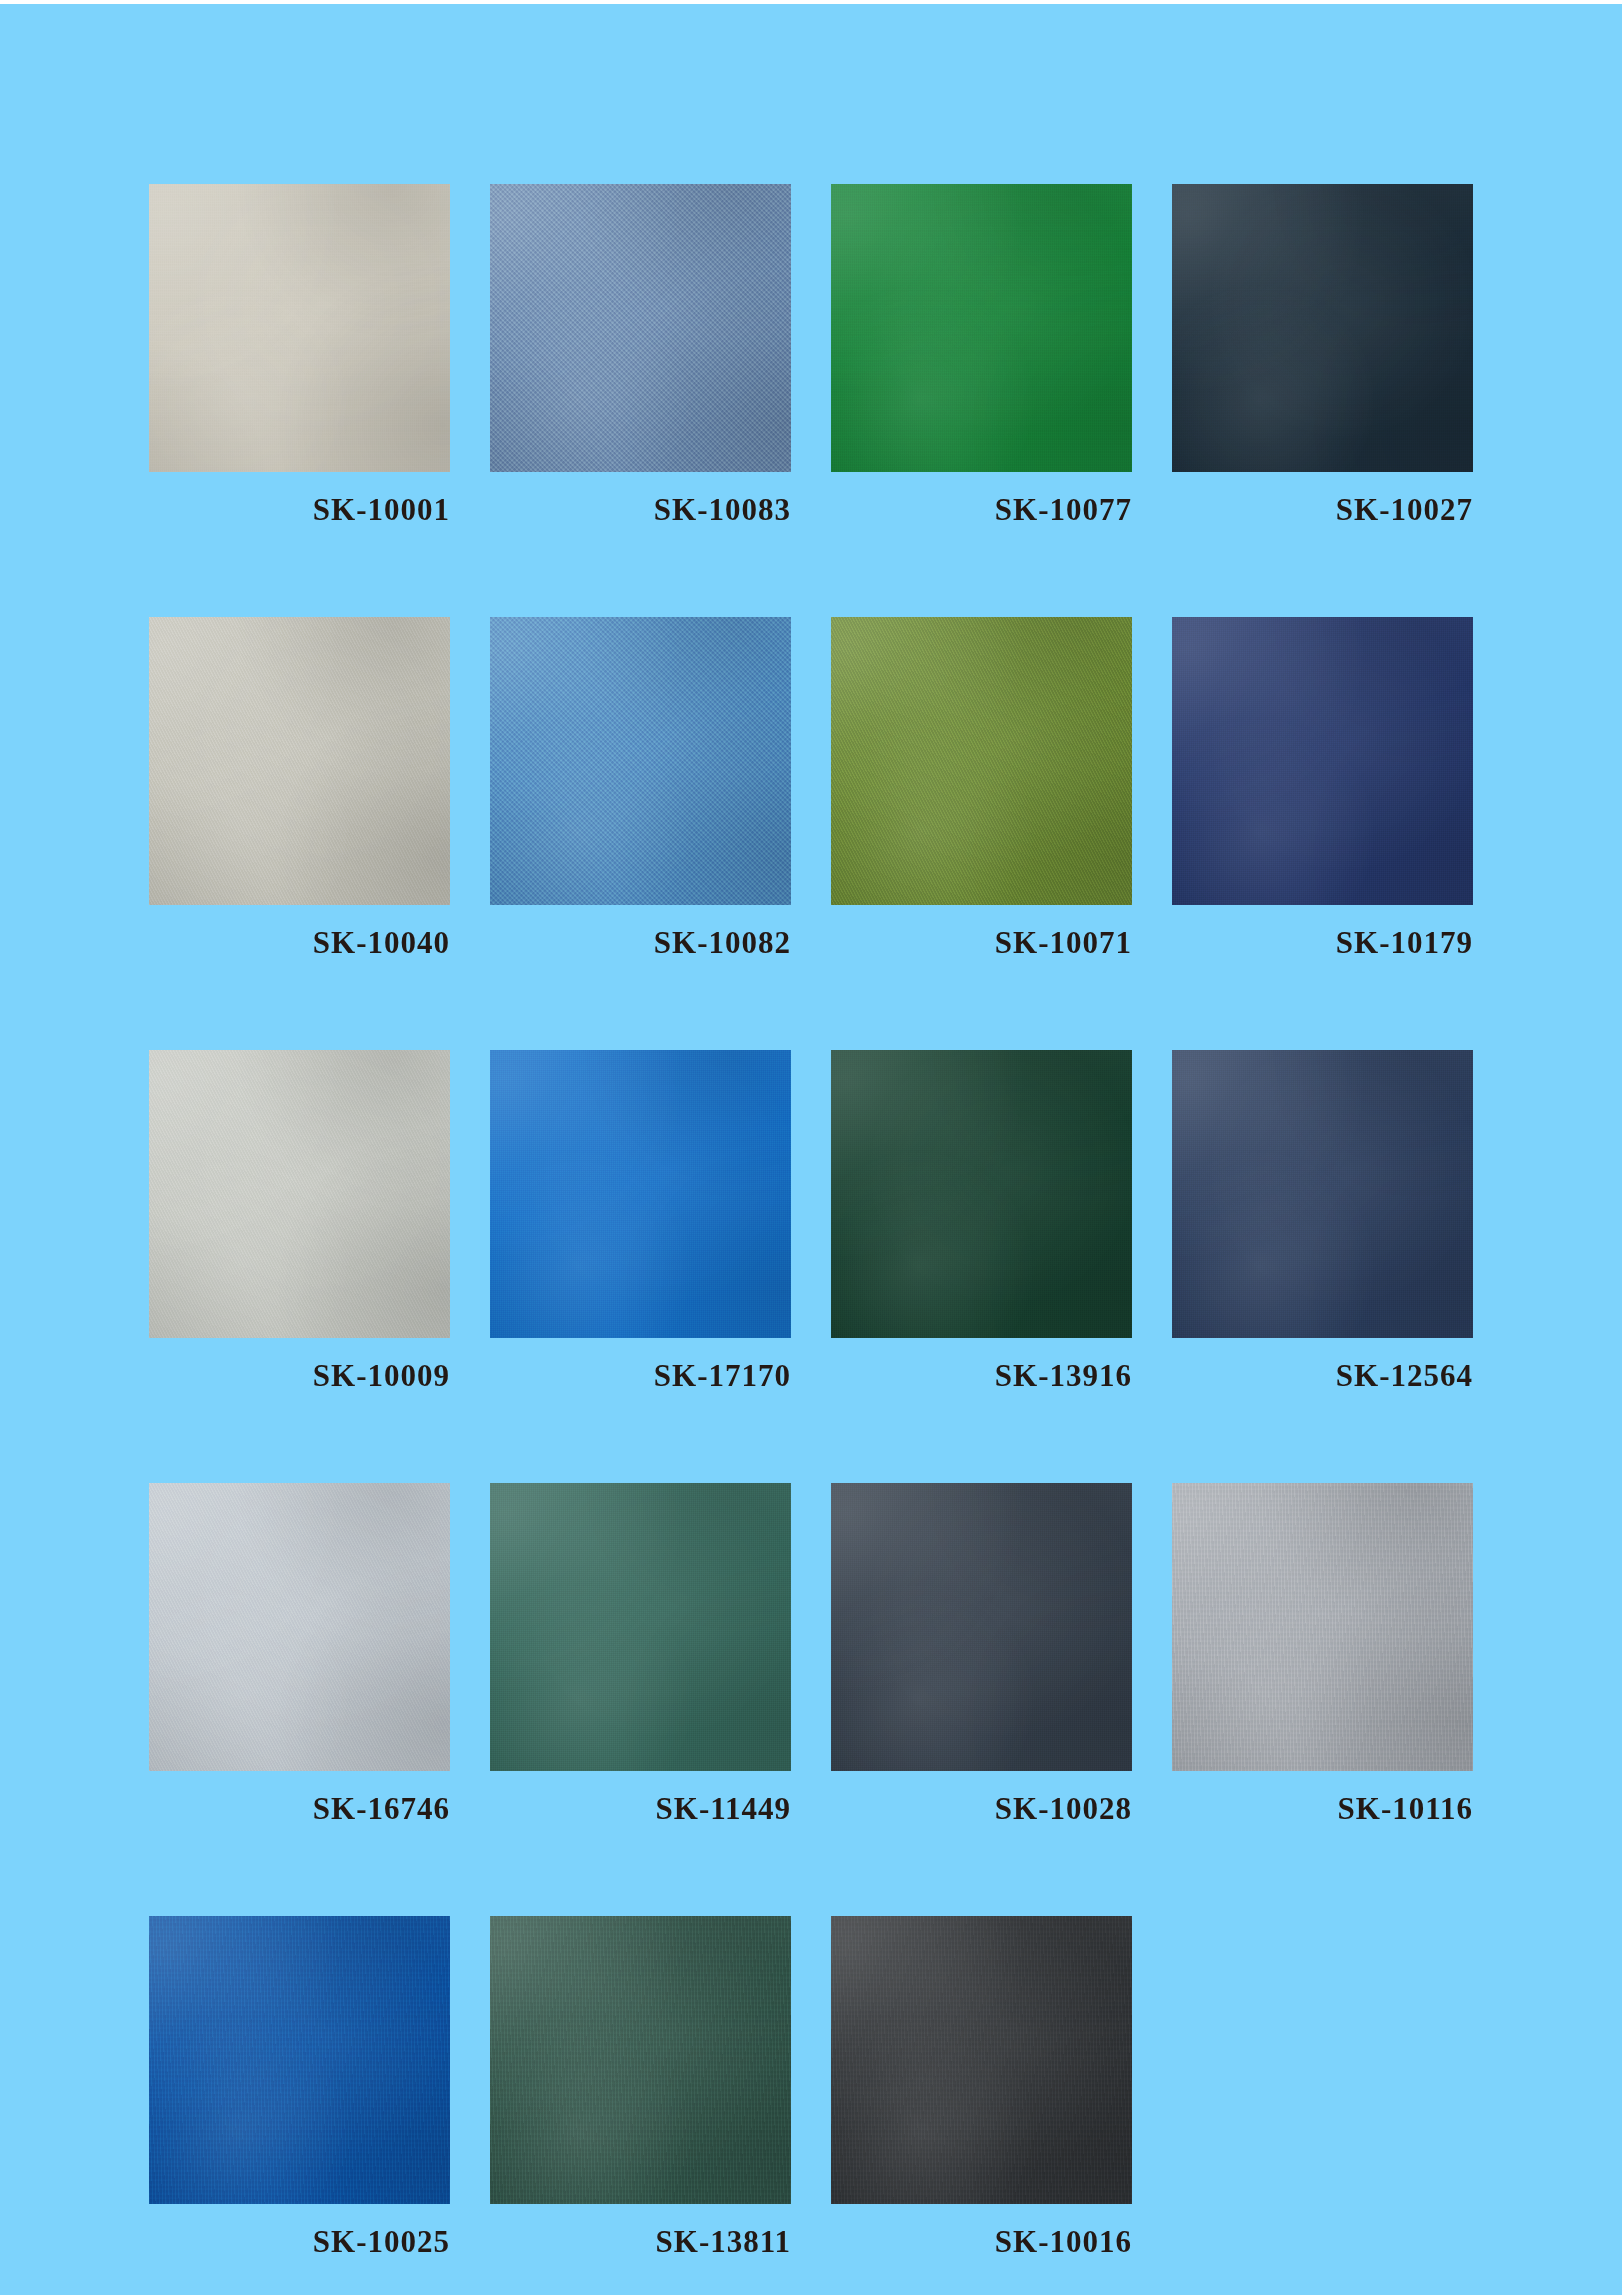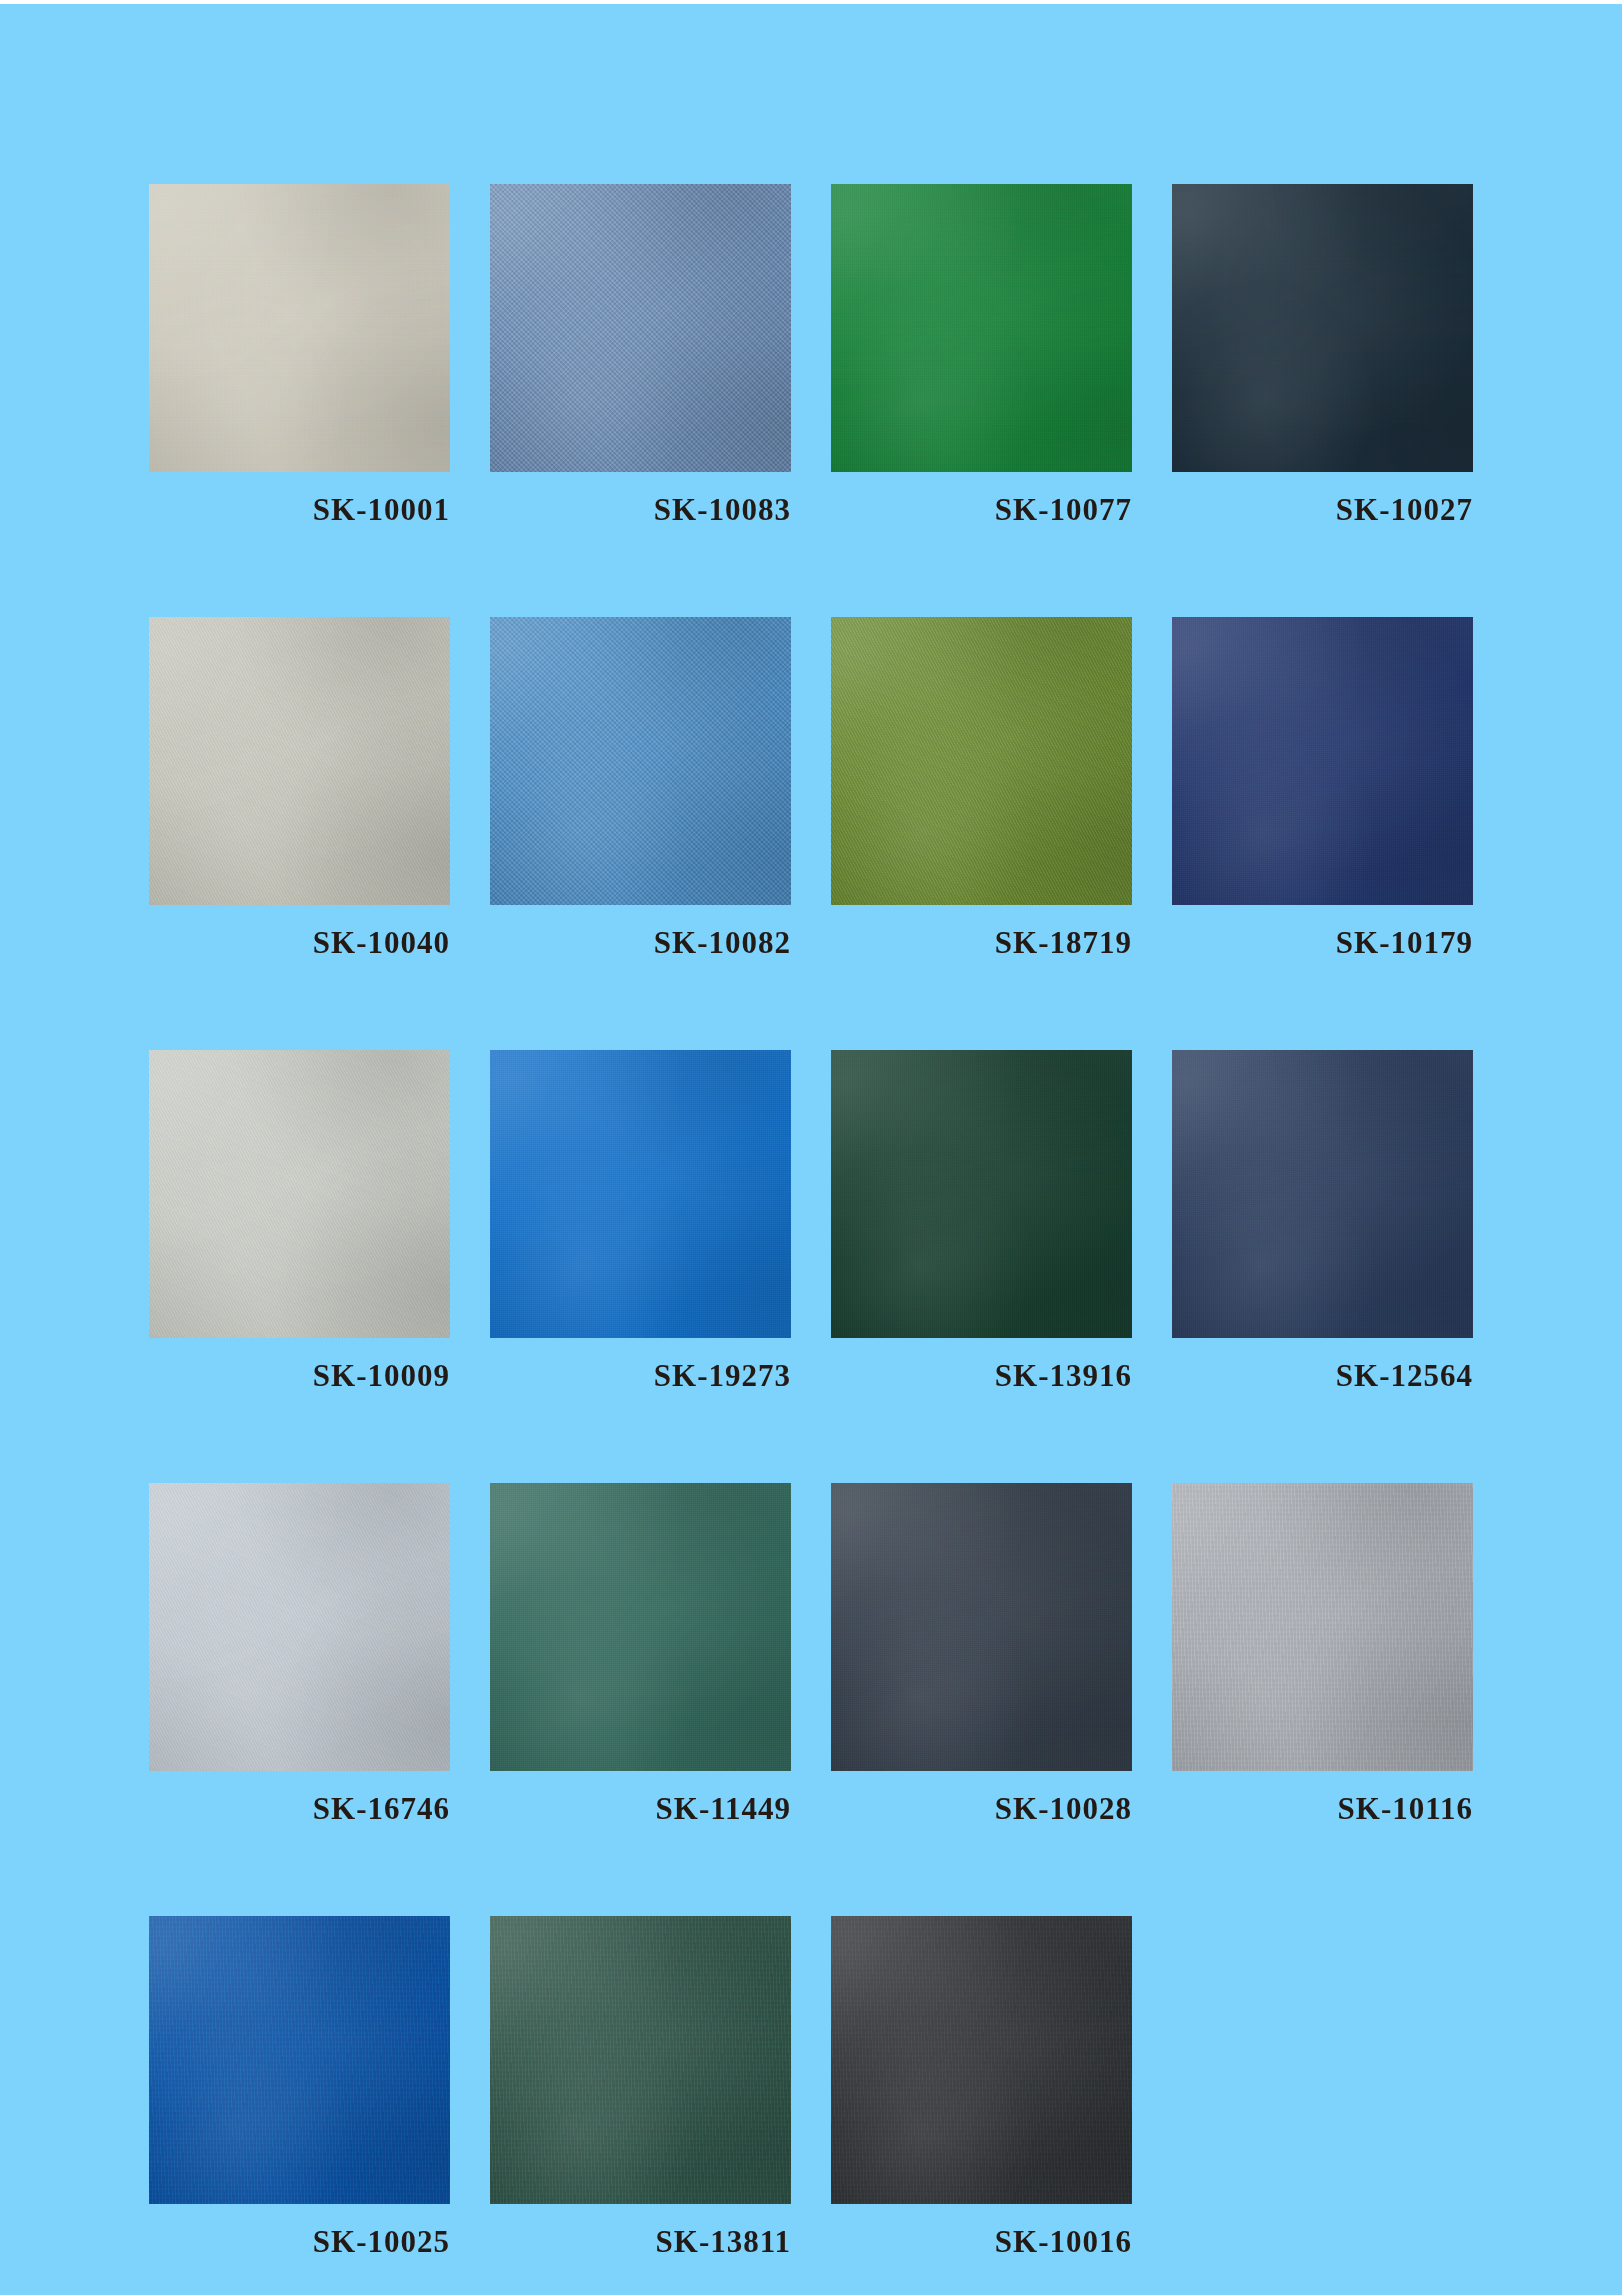--- a/index.html
+++ b/index.html
@@ -205,21 +205,21 @@
           <div class="sheen"></div>
         </div>
         <div class="swatch-label">SK-10082</div>
       </div>
       <div class="swatch-cell">
         <div class="swatch-chip tex-twill" style="background-color: rgb(109, 139, 53);">
           <div class="weave"></div>
           <div class="mottle"></div>
           <div class="sheen"></div>
         </div>
-        <div class="swatch-label">SK-18719</div>
+        <div class="swatch-label">SK-10071</div>
       </div>
       <div class="swatch-cell">
         <div class="swatch-chip tex-melton" style="background-color: rgb(37, 55, 106);">
           <div class="weave"></div>
           <div class="mottle"></div>
           <div class="sheen"></div>
         </div>
         <div class="swatch-label">SK-10179</div>
       </div>
       <div class="swatch-cell">
@@ -229,21 +229,21 @@
           <div class="sheen"></div>
         </div>
         <div class="swatch-label">SK-10009</div>
       </div>
       <div class="swatch-cell">
         <div class="swatch-chip tex-melton" style="background-color: rgb(21, 112, 200);">
           <div class="weave"></div>
           <div class="mottle"></div>
           <div class="sheen"></div>
         </div>
-        <div class="swatch-label">SK-19273</div>
+        <div class="swatch-label">SK-17170</div>
       </div>
       <div class="swatch-cell">
         <div class="swatch-chip tex-melton" style="background-color: rgb(23, 64, 47);">
           <div class="weave"></div>
           <div class="mottle"></div>
           <div class="sheen"></div>
         </div>
         <div class="swatch-label">SK-13916</div>
       </div>
       <div class="swatch-cell">

